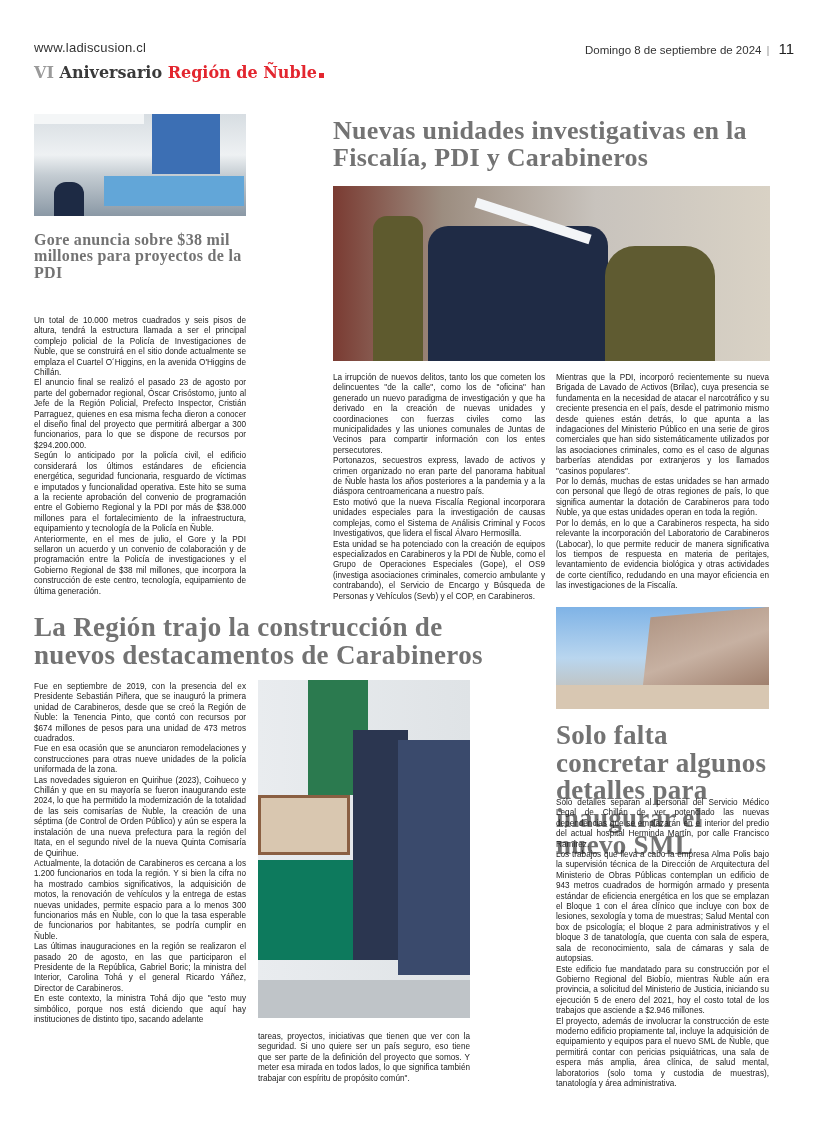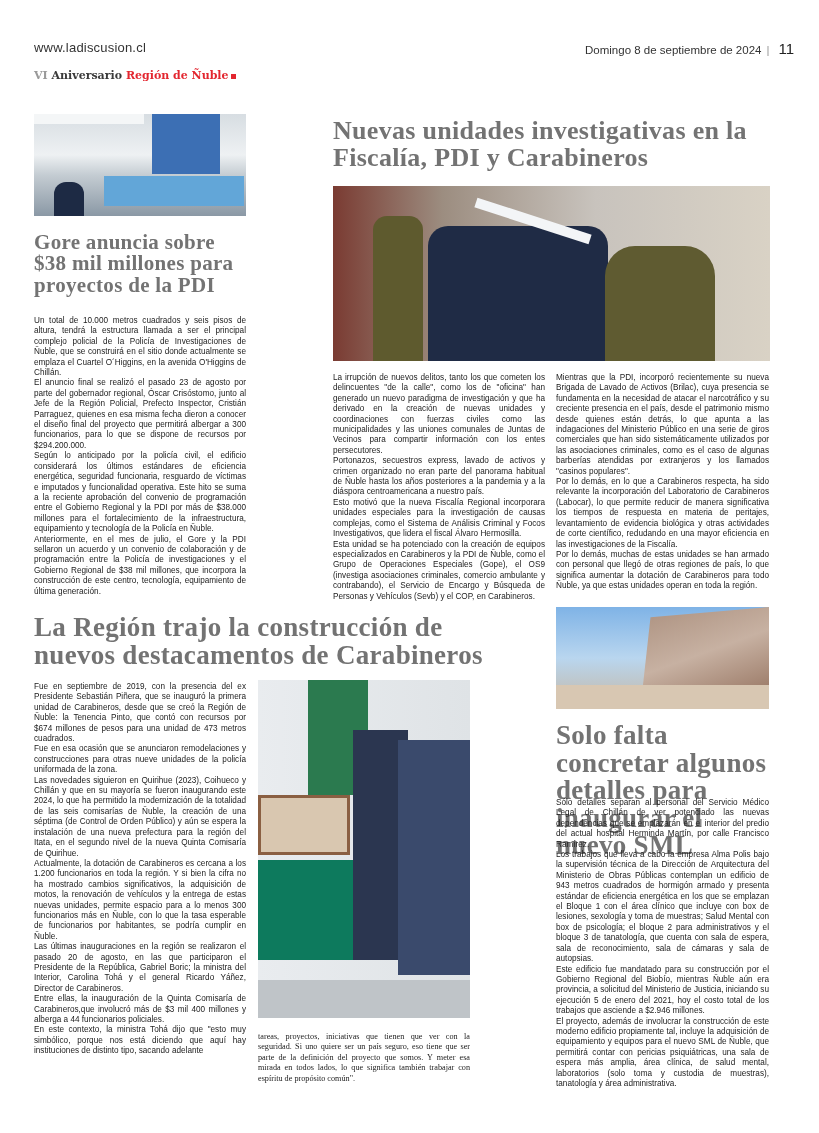--- a/index.html
+++ b/index.html
@@ -3,39 +3,39 @@
 <meta charset="utf-8">
 <style>
   html, body { margin: 0; padding: 0; background: #ffffff; }
   body { width: 819px; height: 1133px; position: relative; overflow: hidden;
          font-family: "Liberation Sans", sans-serif; color: #222; }
   .abs { position: absolute; }
   .url { left: 34px; top: 40px; font-size: 13px; color: #333; letter-spacing: 0.2px; }
   .date { left: 585px; top: 40px; font-size: 11.5px; color: #333; }
   .date .sep { color: #999; margin: 0 5px; }
   .date .pnum { font-size: 15px; color: #222; margin-left: 4px; }
-  .section { left: 34px; top: 69px; font-family: "DejaVu Serif", serif; font-size: 11px; font-weight: bold; white-space: nowrap; }
+  .section { left: 34px; top: 63px; font-family: "DejaVu Serif", serif; font-size: 16px; font-weight: bold; white-space: nowrap; }
   .section .vi { color: #9a9a9a; }
   .section .aniv { color: #3a3a3a; }
   .section .region { color: #e3262f; }
   .section .dot { display: inline-block; width: 5px; height: 5px; background: #e3262f; margin-left: 2px; }
 
   .headline { font-family: "Liberation Serif", serif; color: #737373; line-height: 1.02; letter-spacing: 0.3px; }
-  .h-gore { left: 34px; top: 232px; width: 216px; font-size: 21px; font-family: Liberation Serif, serif; }
+  .h-gore { left: 34px; top: 232px; width: 216px; font-size: 16px; font-family: Liberation Serif, serif; }
   .h-nuevas { left: 333px; top: 118px; width: 440px; font-size: 26px; }
   .h-region { left: 34px; top: 614px; width: 470px; font-size: 27px; }
   .h-sml { left: 556px; top: 722px; width: 218px; font-size: 27px; }
 
   .col { font-size: 8.2px; line-height: 10.4px; text-align: justify; color: #222; }
   .col p { margin: 0; text-indent: 0; }
   .c-gore { left: 34px; top: 316px; width: 212px; }
   .c-nuevas1 { left: 333px; top: 373px; width: 212px; }
   .c-nuevas2 { left: 556px; top: 373px; width: 213px; }
   .c-region1 { left: 34px; top: 682px; width: 212px; }
-  .c-region2 { left: 258px; top: 1032px; width: 212px; font-family: Liberation Serif, serif; }
+  .c-region2 { left: 258px; top: 1032px; width: 212px; }
   .c-sml { left: 556px; top: 798px; width: 213px; }
 
   .photo { overflow: hidden; }
   .p-gore { left: 34px; top: 114px; width: 212px; height: 102px;
     background: linear-gradient(180deg,#d7dde2 0%,#eef1f3 40%,#c4ccd2 60%,#8a98a5 100%); }
   .p-gore .glass { position:absolute; left:118px; top:0; width:68px; height:60px; background:#3c6fb4; }
   .p-gore .pool { position:absolute; left:70px; top:62px; width:140px; height:30px; background:#62a6d8; }
   .p-gore .man { position:absolute; left:20px; top:68px; width:30px; height:34px; background:#1d2a44; border-radius:12px 12px 0 0; }
   .p-gore .beam { position:absolute; left:0; top:0; width:110px; height:10px; background:#f4f6f7; }
   .p-nuevas { left: 333px; top: 186px; width: 437px; height: 175px;
@@ -92,32 +92,31 @@
   <div class="off2"></div>
 </div>
 <div class="abs col c-nuevas1">
   <p>La irrupción de nuevos delitos, tanto los que cometen los delincuentes "de la calle", como los de "oficina" han generado un nuevo paradigma de investigación y que ha derivado en la creación de nuevas unidades y coordinaciones con fuerzas civiles como las municipalidades y las uniones comunales de Juntas de Vecinos para compartir información con los entes persecutores.</p>
   <p>Portonazos, secuestros express, lavado de activos y crimen organizado no eran parte del panorama habitual de Ñuble hasta los años posteriores a la pandemia y a la diáspora centroamericana a nuestro país.</p>
   <p>Esto motivó que la nueva Fiscalía Regional incorporara unidades especiales para la investigación de causas complejas, como el Sistema de Análisis Criminal y Focos Investigativos, que lidera el fiscal Álvaro Hermosilla.</p>
   <p>Esta unidad se ha potenciado con la creación de equipos especializados en Carabineros y la PDI de Ñuble, como el Grupo de Operaciones Especiales (Gope), el OS9 (investiga asociaciones criminales, comercio ambulante y contrabando), el Servicio de Encargo y Búsqueda de Personas y Vehículos (Sevb) y el COP, en Carabineros.</p>
 </div>
 <div class="abs col c-nuevas2">
   <p>Mientras que la PDI, incorporó recientemente su nueva Brigada de Lavado de Activos (Brilac), cuya presencia se fundamenta en la necesidad de atacar el narcotráfico y su creciente presencia en el país, desde el patrimonio mismo desde quienes están detrás, lo que apunta a las indagaciones del Ministerio Público en una serie de giros comerciales que han sido sistemáticamente utilizados por las asociaciones criminales, como es el caso de algunas barberías atendidas por extranjeros y los llamados "casinos populares".</p>
+  <p>Por lo demás, muchas de estas unidades se han armado con personal que llegó de otras regiones de país, lo que significa aumentar la dotación de Carabineros para todo Ñuble, ya que estas unidades operan en toda la región.</p>
   <p>Por lo demás, en lo que a Carabineros respecta, ha sido relevante la incorporación del Laboratorio de Carabineros (Labocar), lo que permite reducir de manera significativa los tiempos de respuesta en materia de peritajes, levantamiento de evidencia biológica y otras actividades de corte científico, redudando en una mayor eficiencia en las investigaciones de la Fiscalía.</p>
-  <p>Por lo demás, muchas de estas unidades se han armado con personal que llegó de otras regiones de país, lo que significa aumentar la dotación de Carabineros para todo Ñuble, ya que estas unidades operan en toda la región.</p>
 </div>
 
 <h2 class="abs headline h-region" style="margin:0">La Región trajo la construcción de nuevos destacamentos de Carabineros</h2>
 <div class="abs col c-region1">
   <p>Fue en septiembre de 2019, con la presencia del ex Presidente Sebastián Piñera, que se inauguró la primera unidad de Carabineros, desde que se creó la Región de Ñuble: la Tenencia Pinto, que contó con recursos por $674 millones de pesos para una unidad de 473 metros cuadrados.</p>
   <p>Fue en esa ocasión que se anunciaron remodelaciones y construcciones para otras nueve unidades de la policía uniformada de la zona.</p>
   <p>Las novedades siguieron en Quirihue (2023), Coihueco y Chillán y que en su mayoría se fueron inaugurando este 2024, lo que ha permitido la modernización de la totalidad de las seis comisarías de Ñuble, la creación de una séptima (de Control de Orden Público) y aún se espera la instalación de una nueva prefectura para la región del Itata, en el segundo nivel de la nueva Quinta Comisaría de Quirihue.</p>
   <p>Actualmente, la dotación de Carabineros es cercana a los 1.200 funcionarios en toda la región. Y si bien la cifra no ha mostrado cambios significativos, la adquisición de motos, la renovación de vehículos y la entrega de estas nuevas unidades, permite espacio para a lo menos 300 funcionarios más en Ñuble, con lo que la tasa esperable de funcionarios por habitantes, se podría cumplir en Ñuble.</p>
   <p>Las últimas inauguraciones en la región se realizaron el pasado 20 de agosto, en las que participaron el Presidente de la República, Gabriel Boric; la ministra del Interior, Carolina Tohá y el general Ricardo Yáñez, Director de Carabineros.</p>
-  <p>Entre ellas, la inauguración de la Quinta Comisaría de Carabineros,que involucró más de $3 mil 400 millones y alberga a 44 funcionarios policiales.</p>
   <p>En este contexto, la ministra Tohá dijo que "esto muy simbólico, porque nos está diciendo que aquí hay instituciones de distinto tipo, sacando adelante</p>
 </div>
 <div class="abs photo p-region" title="Inauguración Subcomisaría Huambalí, Carabineros de Chile 2ª Comisaría Chillán">
   <div class="door"></div>
   <div class="plaque"></div>
   <div class="green"></div>
   <div class="p1"></div>
   <div class="p2"></div>
   <div class="floor"></div>
 </div>

